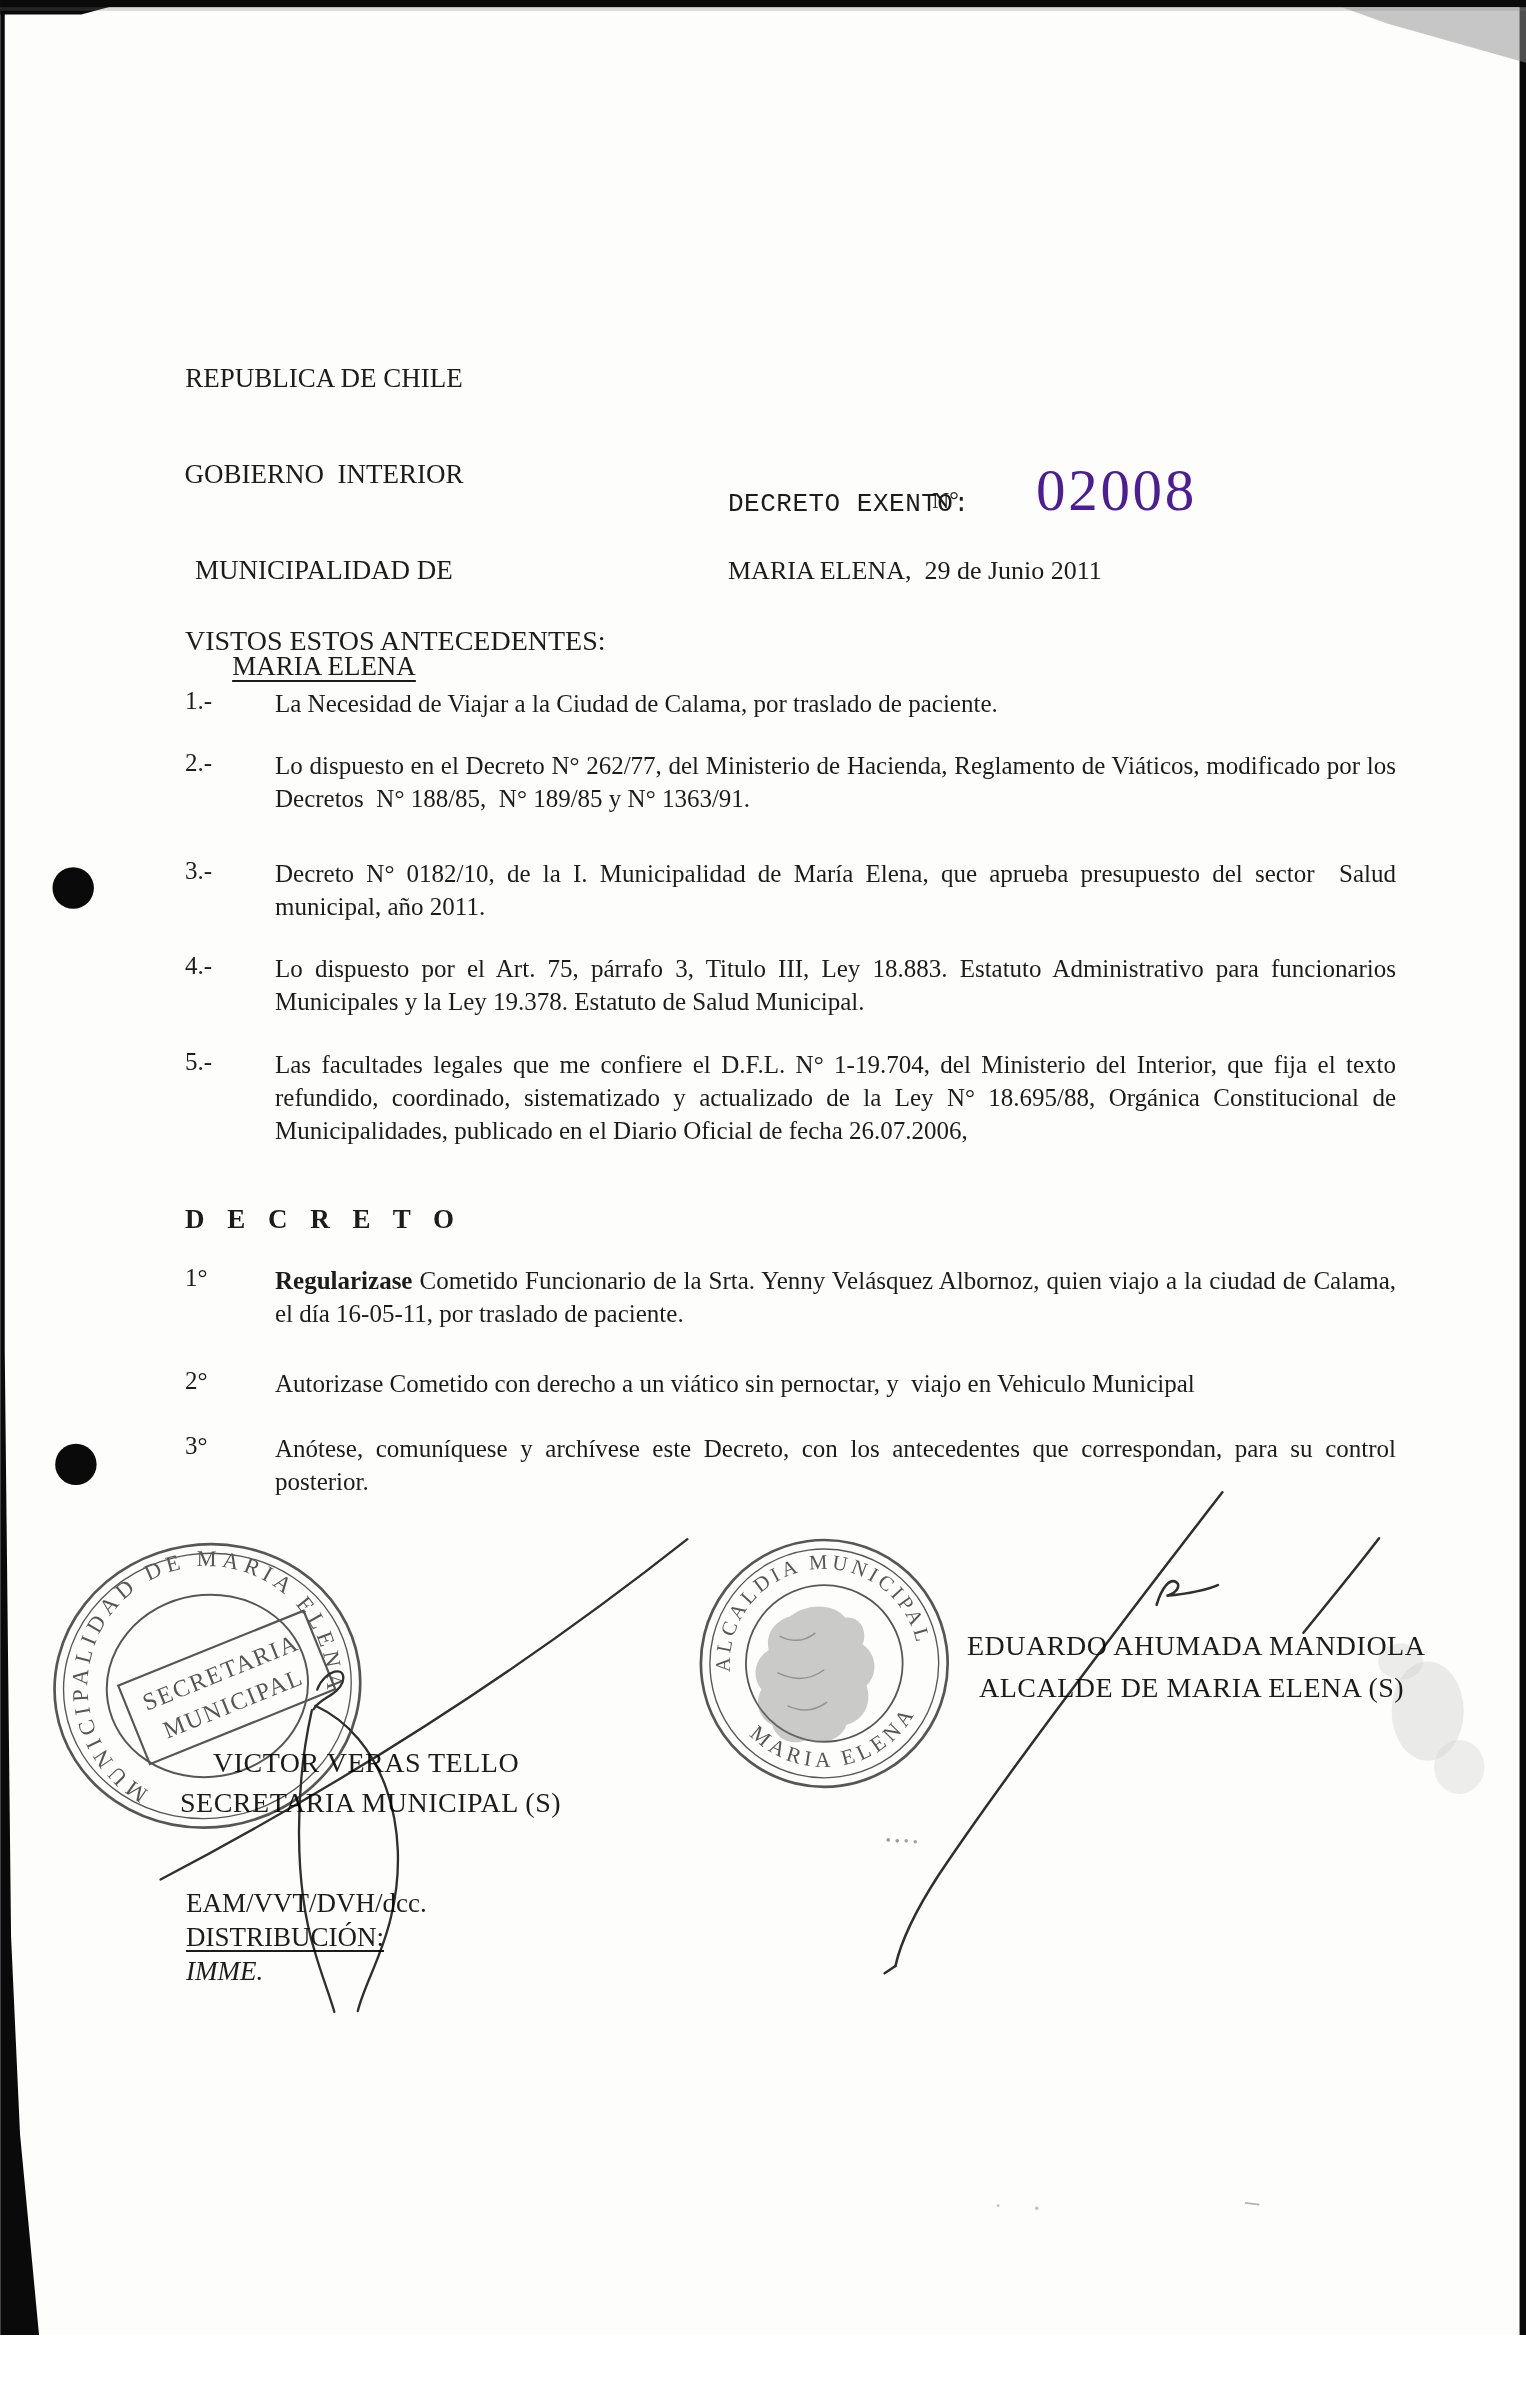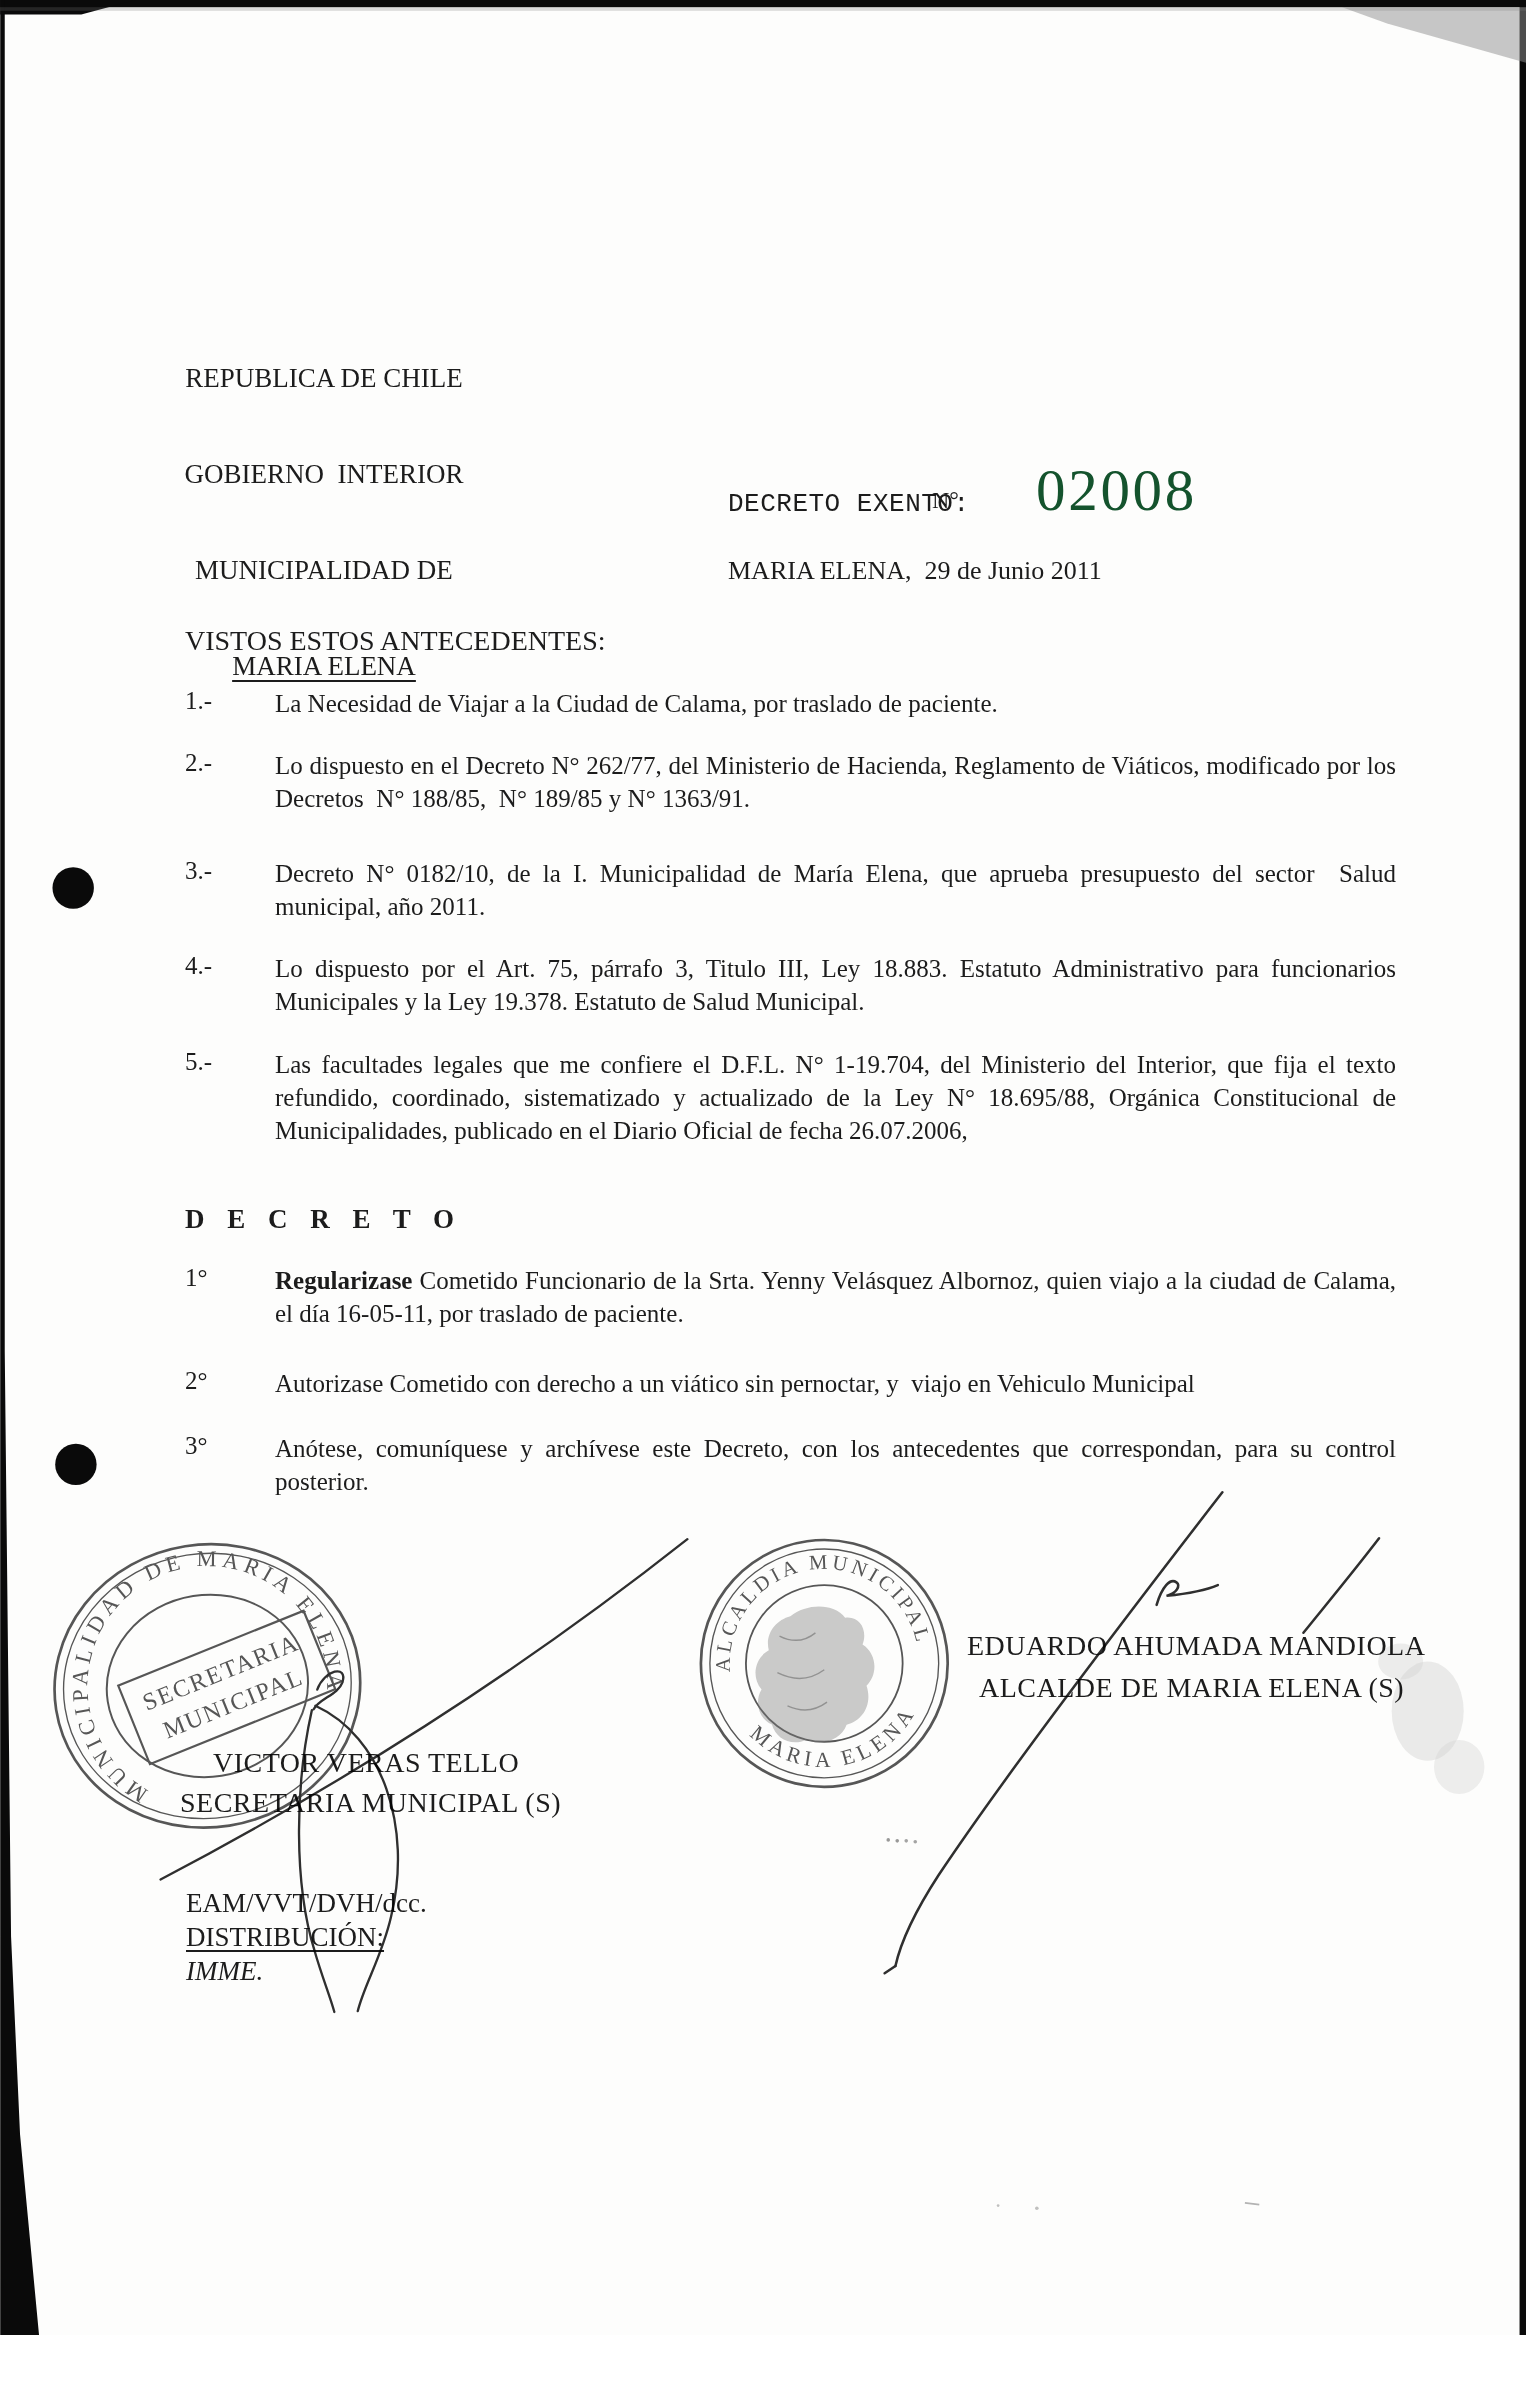--- a/index.html
+++ b/index.html
@@ -11,21 +11,21 @@
     color:#1c1c1c;
     overflow:hidden;
   }
   .abs{position:absolute;white-space:pre-wrap;}
   
   .letterhead{left:171px;top:298px;width:306px;text-align:center;font-size:27px;line-height:32px;}
   .letterhead .uline{text-decoration:underline;text-underline-offset:4.5px;}
   
   .decree-label{left:728px;top:489px;font-size:26px;letter-spacing:0.5px;font-family:Liberation Mono, monospace;}
   .decree-nsym{left:932px;top:487px;font-size:24px;}
-  .decree-number{left:1036px;top:456px;font-size:59px;letter-spacing:2.7px;color:#14532d;}
+  .decree-number{left:1036px;top:456px;font-size:59px;letter-spacing:2.7px;color:#4c1d95;}
   .date-line{left:728px;top:556px;font-size:26px;}
   
   .vistos-title{left:185px;top:625px;font-size:28px;}
   .lnum{position:absolute;left:185px;font-size:25px;}
   .ltxt{position:absolute;left:275px;width:1121px;font-size:25px;line-height:33px;text-align:justify;white-space:pre-wrap;}
   .dnum{position:absolute;left:185px;font-size:25px;}
   
   .decreto-title{left:185px;top:1204px;font-size:27px;font-weight:bold;letter-spacing:8px;}
   .bold-lead{font-weight:bold;}
   

